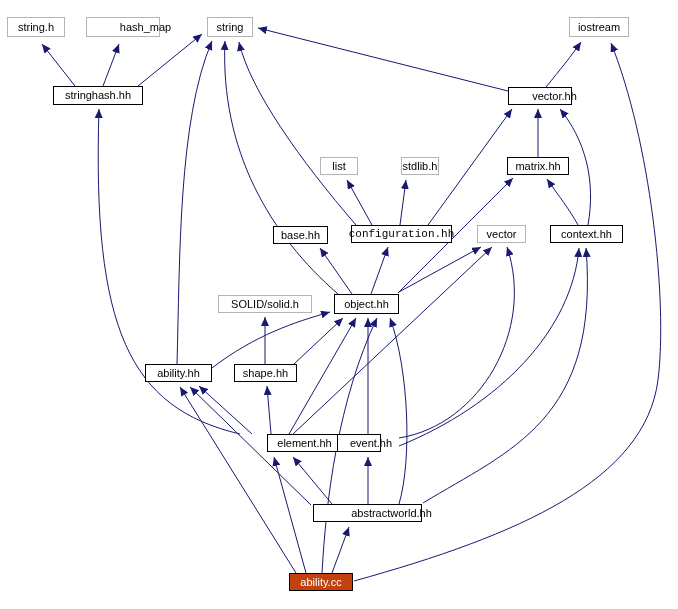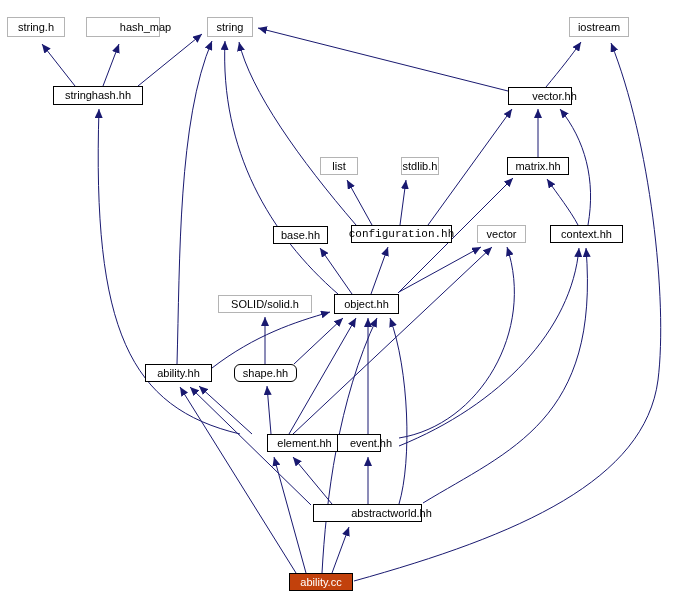--- a/index.html
+++ b/index.html
@@ -118,21 +118,21 @@
       </div>
       <div class="node external" style="left: 218px; top: 295px; width: 94px; height: 18px;">
         <span>SOLID/solid.h</span>
       </div>
       <div class="node internal" style="left: 334px; top: 294px; width: 65px; height: 20px;">
         <span>object.hh</span>
       </div>
       <div class="node internal" style="left: 145px; top: 364px; width: 67px; height: 18px;">
         <span>ability.hh</span>
       </div>
-      <div class="node internal" style="left: 234px; top: 364px; width: 63px; height: 18px; border-radius: 6px;">
+      <div class="node internal" style="left: 234px; top: 364px; width: 63px; height: 18px;">
         <span>shape.hh</span>
       </div>
       <div class="node internal" style="left: 239px; top: 434px; width: 75px; height: 18px; margin-left: 28px;">
         <span>element.hh</span>
       </div>
       <div class="node internal" style="left: 337px; top: 434px; width: 44px; height: 18px; padding-left: 24px;">
         <span>event.hh</span>
       </div>
       <div class="node internal" style="left: 313px; top: 504px; width: 109px; height: 18px; padding-left: 48px;">
         <span>abstractworld.hh</span>

